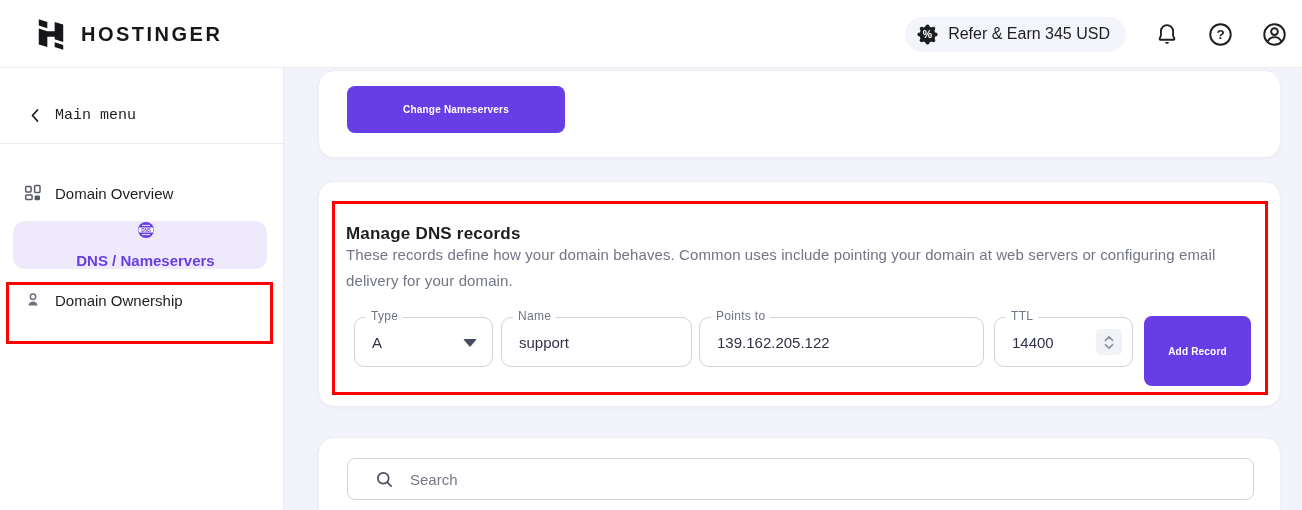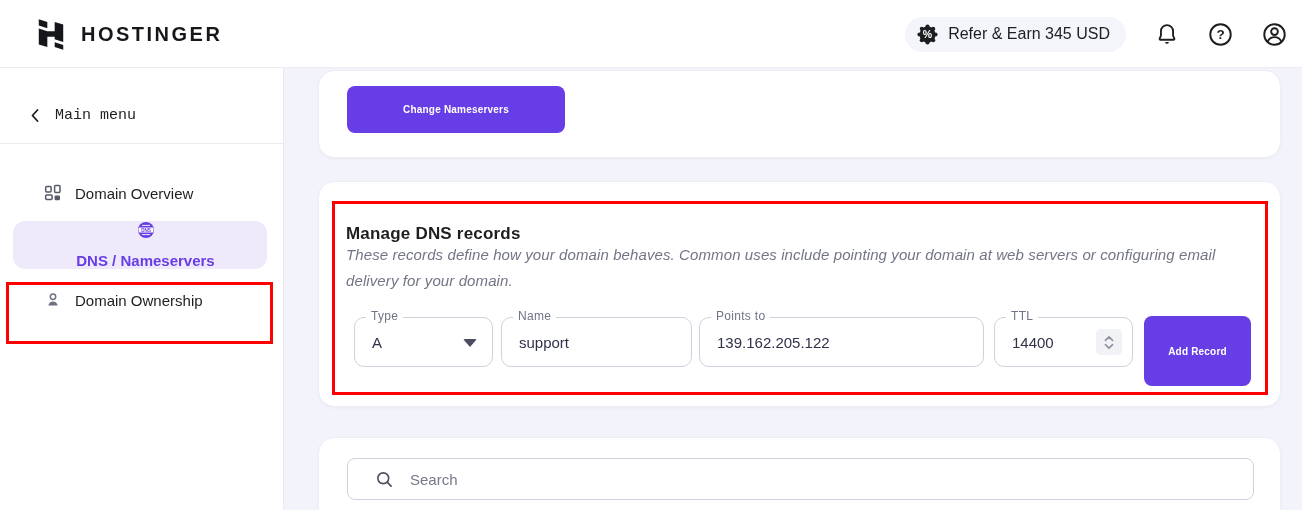--- a/index.html
+++ b/index.html
@@ -19,41 +19,41 @@
   .hicon { width:27px; height:27px; display:flex; align-items:center; justify-content:center; cursor:pointer; }
 
   
   .sidebar { position:absolute; left:0; top:68px; width:284px; height:442px; background:#fff;
              border-right:1px solid #E9E9F0; z-index:3; }
   .main-menu-row { position:absolute; left:0; top:28px; width:283px; height:38px; display:flex;
                    align-items:center; padding-left:30px; gap:15px; cursor:pointer;font-family:Liberation Mono, monospace; }
   .main-menu-label { font-size:15px; font-weight:500; color:#1D1E20; }
   .sidebar-divider { position:absolute; left:0; top:75px; width:283px; height:1px; background:#E9E9F0; }
   .nav-item { position:absolute; left:0; width:283px; height:34px; display:flex; align-items:center;
-              padding-left:24px; gap:13px; cursor:pointer;margin-left:20px; }
+              padding-left:24px; gap:13px; cursor:pointer; }
   .nav-label { font-size:15px; font-weight:500; color:#1D1E20; }
   .nav-item-active { position:absolute; left:13px; top:153px; width:254px; height:48px;
                      background:#EFEAFB; border-radius:12px; display:flex; align-items:center;
                      padding-left:11px; gap:13px; cursor:pointer;flex-direction:column; }
   .nav-label-active { font-size:15px; font-weight:600; color:#673DE6; }
 
   
   .main-bg { position:absolute; left:284px; top:68px; width:1018px; height:442px; background:#F3F3FB; }
   .card { position:absolute; background:#fff; border:1px solid #EDEDF4; border-radius:16px;
           box-shadow:0 1px 3px rgba(30,30,60,.04); }
   .card-nameservers { left:318px; top:70px; width:963px; height:88px; }
   .card-dns { left:318px; top:181px; width:963px; height:226px; }
   .card-search { left:318px; top:437px; width:963px; height:90px; }
 
   .btn-primary { background:#673DE6; color:#fff; font-weight:700; font-size:10px; border:none;
                  border-radius:8px; cursor:pointer; font-family:"Liberation Sans", sans-serif; letter-spacing:.2px; }
   .btn-change { position:absolute; left:28px; top:15px; width:218px; height:47px; }
   .dns-title { position:absolute; left:27px; top:42px; font-size:17px; font-weight:700; color:#1D1E20; letter-spacing:.2px; }
   .dns-desc { position:absolute; left:27px; top:60px; width:872px; font-size:15px; line-height:26px;
-              color:#727586; letter-spacing:.1px;font-style:italic; }
+              color:#727586; letter-spacing:.1px; }
 
   .field { position:absolute; top:135px; height:50px; border:1px solid #CFD2DC; border-radius:10px; background:#fff; }
   .field-label { position:absolute; top:-9px; left:11px; background:#fff; padding:0 5px; font-size:12px;
                  color:#6F7486; letter-spacing:.3px; }
   .field-type { left:35px; width:139px; cursor:pointer; }
   .field-name { left:182px; width:191px; }
   .field-points { left:380px; width:285px; }
   .field-ttl { left:675px; width:139px; }
   .field-value { position:absolute; left:17px; top:0; height:48px; display:flex; align-items:center;
                  font-size:15px; color:#30324A; }

